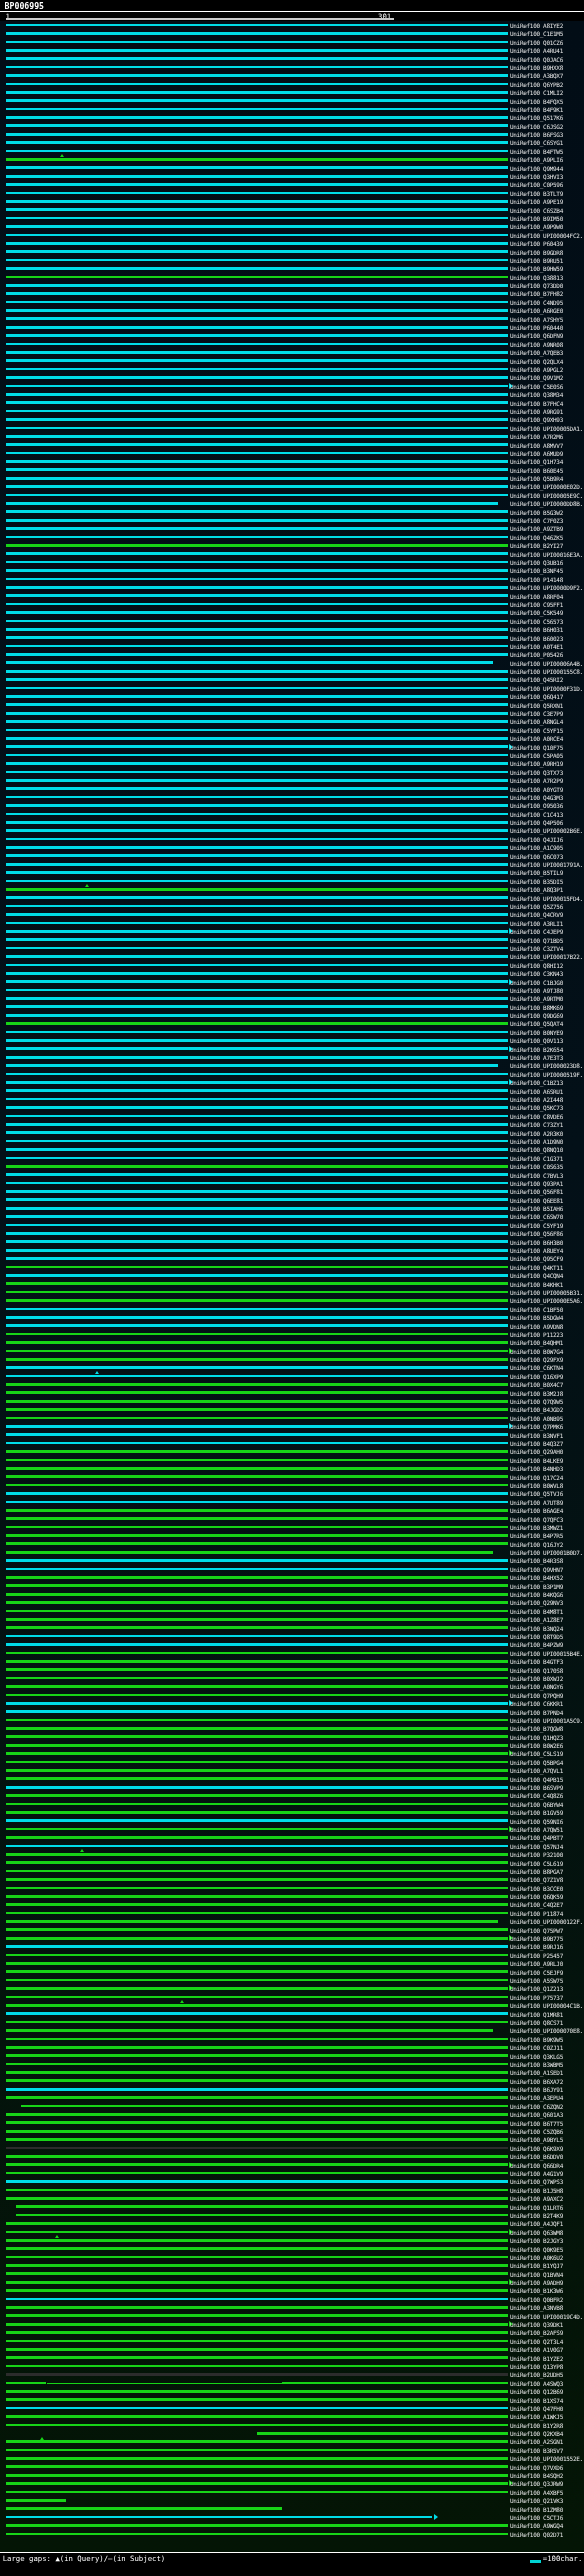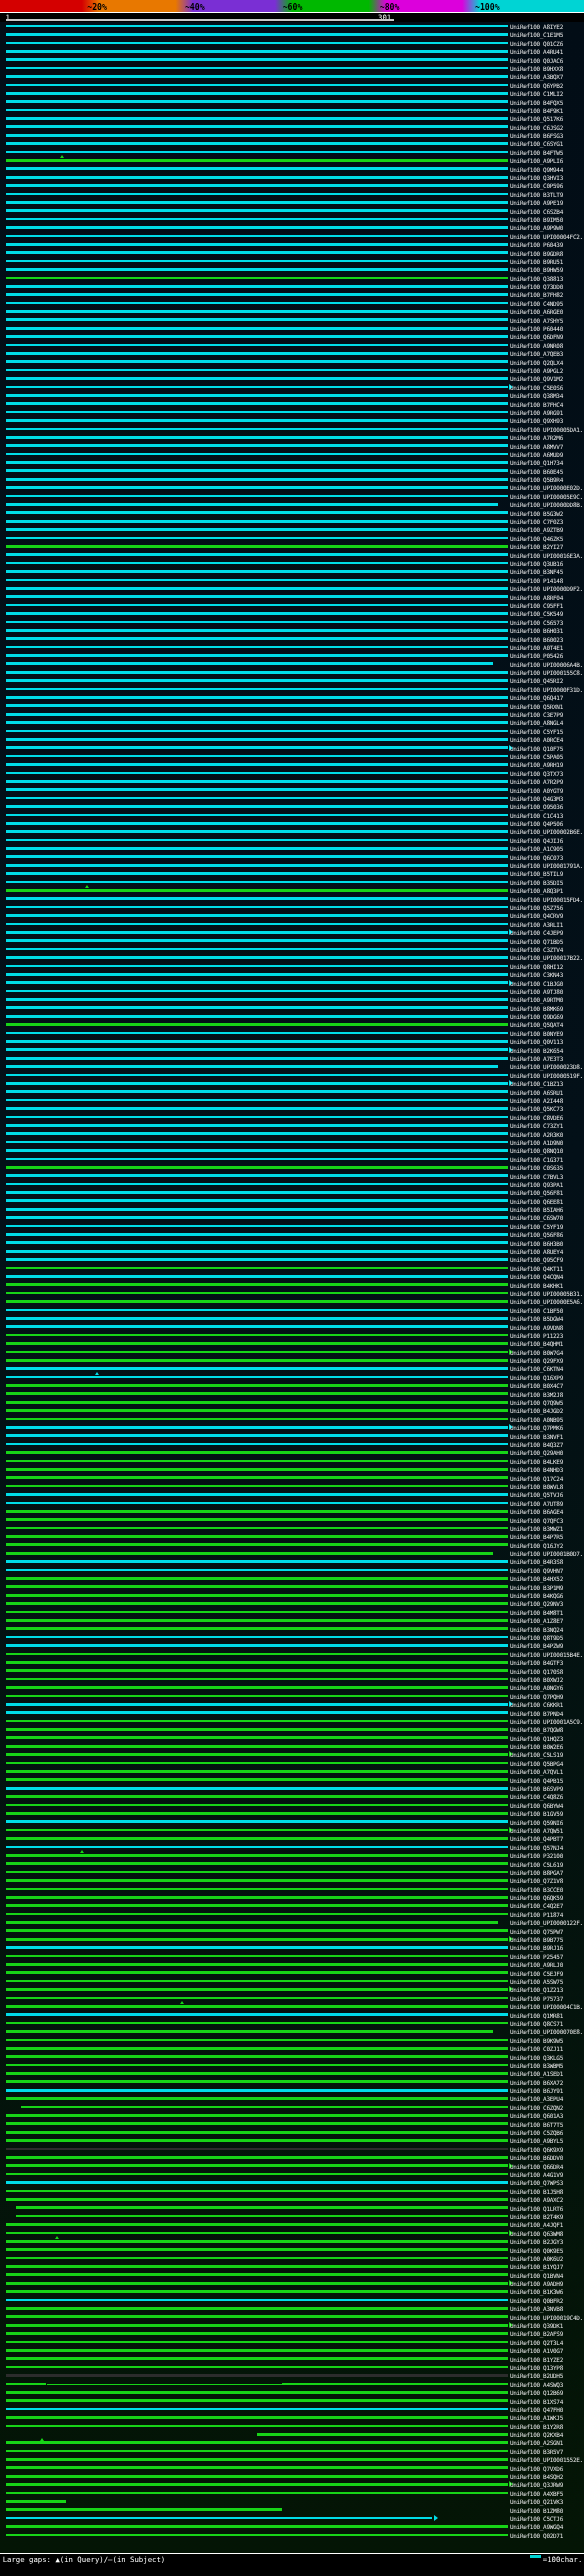--- a/index.html
+++ b/index.html
@@ -39,36 +39,32 @@
        border-left:4.6px solid #fff;}
   .gapmark{position:absolute;top:-0.9px;width:0;height:0;
        border-left:2.3px solid transparent;border-right:2.3px solid transparent;
        border-bottom:3.7px solid #fff;}
   .lbl{position:absolute;left:510px;top:0.9px;width:73px;overflow:hidden;
        white-space:nowrap;color:#e8e8e8;font-size:6px;letter-spacing:-0.3px;line-height:7.3px;}
 
   
   #footer{height:11px;border-top:0.9px solid #fff;color:#fff;font-size:7.3px;
           display:flex;justify-content:space-between;align-items:center;padding:0 2.7px;}
-  .scale-legend{display:inline-flex;align-items:flex-start;}
+  .scale-legend{display:inline-flex;align-items:flex-end;}
   .scale-chip{display:inline-block;width:11px;height:2.7px;background:#00d4d4;margin-right:1.8px;}
 </style>
 </head>
 <body>
 
 <div id="page">
 
-  <div id="colorbar">
-    <span class="cb-label cb-l0">~20%</span>
-    <span class="cb-label cb-l1">~40%</span>
-    <span class="cb-label cb-l2">~60%</span>
-    <span class="cb-label cb-l3">~80%</span>
-    <span class="cb-label cb-l4">~100%</span>
+
+  <div id="qname">
+    <span class="qn">BP006995</span>
   </div>
-
 
   <div id="qscale">
     <span class="qstart">1</span>
     <span class="qend">301</span>
     <div class="qbar"></div>
   </div>
 
   <div id="hits">
       <div class="hit">
         <div class="bar" style="left: 6.4px; width: 502px; background: rgb(0, 221, 232);"></div>

